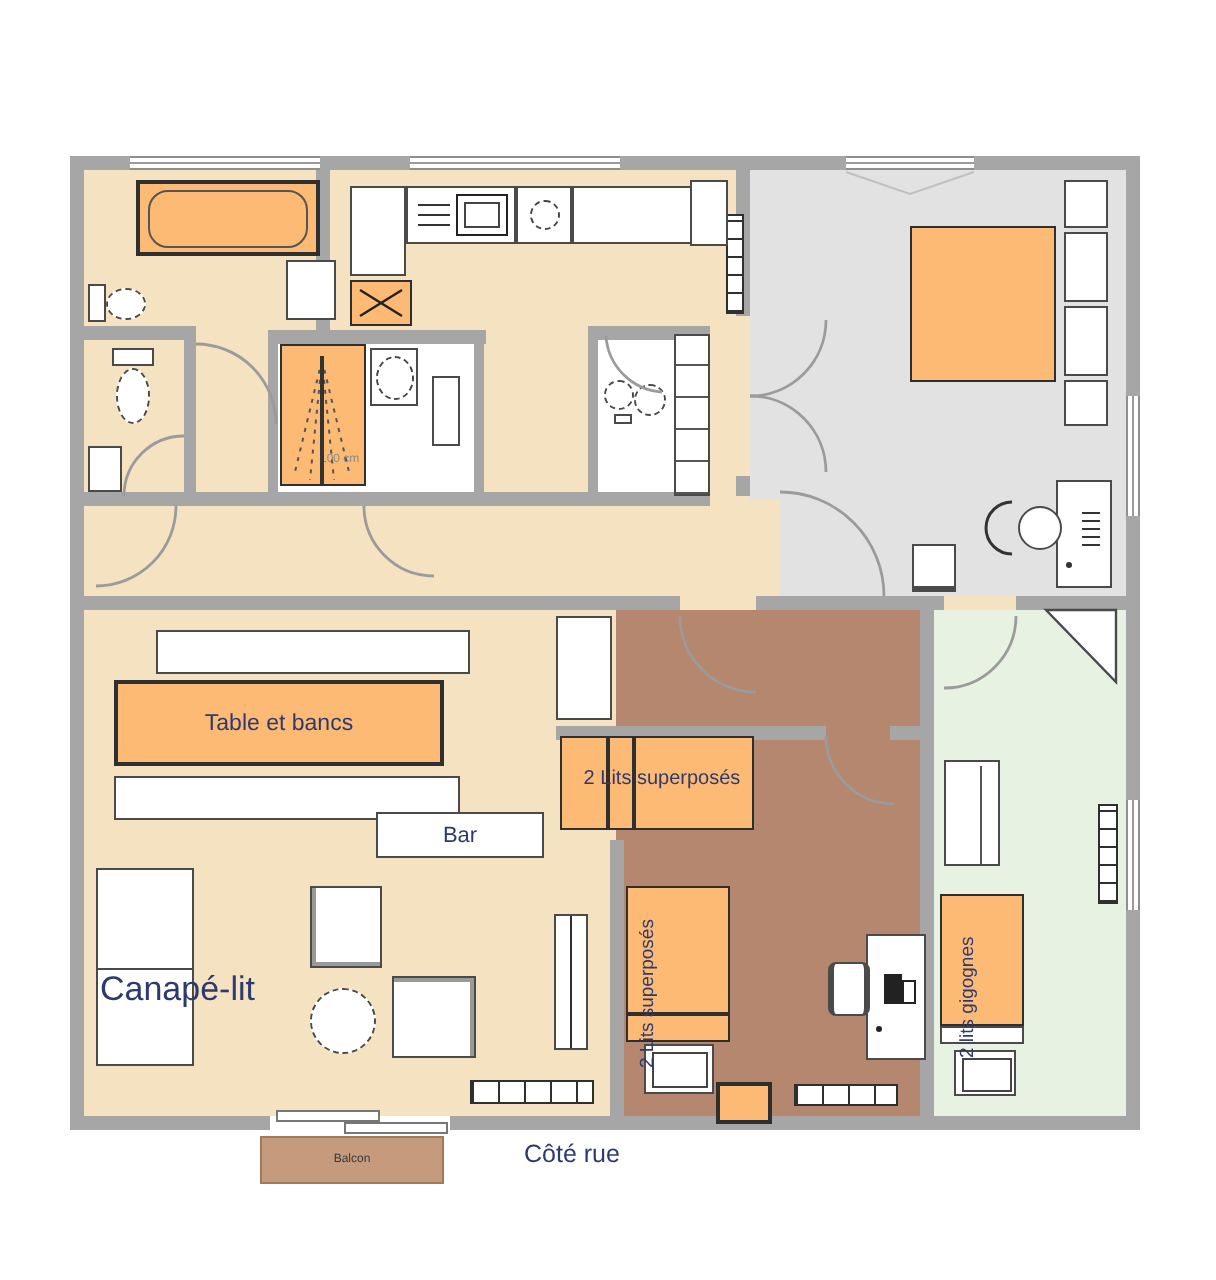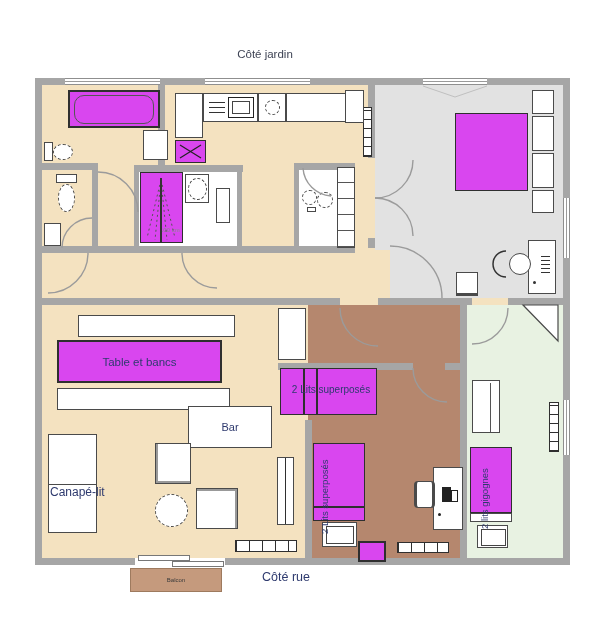--- a/index.html
+++ b/index.html
@@ -1,40 +1,39 @@
 <!DOCTYPE html>
 <html><head>
 <meta charset="utf-8">
 <style>
   html,body{margin:0;padding:0;background:#fff;}
   .canvas{position:relative;width:608px;height:640px;background:#fff;overflow:hidden;
           font-family:"Liberation Sans",sans-serif;}
   .abs{position:absolute;}
   .wall{position:absolute;background:#a6a6a6;}
   .floor{position:absolute;}
-  .furn{position:absolute;background:#d946ef;border:1.5px solid #2f2f2f;box-sizing:border-box;text-align:right;}
+  .furn{position:absolute;background:#fdba74;border:1.5px solid #2f2f2f;box-sizing:border-box;text-align:right;}
   .furn-thin{position:absolute;background:#fff;border:1px solid #4a4a4a;box-sizing:border-box;}
   .window-h{position:absolute;height:7px;background:#fff;border-top:1px solid #8f8f8f;border-bottom:1px solid #8f8f8f;box-sizing:border-box;background-image:linear-gradient(#9a9a9a,#9a9a9a);background-size:100% 1px;background-position:0 50%;background-repeat:no-repeat;}
   .window-v{position:absolute;width:7px;background:#fff;border-left:1px solid #8f8f8f;border-right:1px solid #8f8f8f;box-sizing:border-box;background-image:linear-gradient(90deg,#9a9a9a,#9a9a9a);background-size:1px 100%;background-position:50% 0;background-repeat:no-repeat;}
   .rad-h{position:absolute;background:#fff;border:1px solid #2f2f2f;box-sizing:border-box;
          background-image:repeating-linear-gradient(90deg,#2f2f2f 0 1px,transparent 1px 13px);}
   .rad-v{position:absolute;background:#fff;border:1px solid #2f2f2f;box-sizing:border-box;
          background-image:repeating-linear-gradient(0deg,#2f2f2f 0 1px,transparent 1px 9px);}
   .lines-h{background-image:repeating-linear-gradient(0deg,#555 0 1px,transparent 1px 16px);}
   .circle{border-radius:50%;}
   .label{position:absolute;color:#2e3a6e;white-space:nowrap;}
   .vtext{writing-mode:vertical-rl;transform:rotate(180deg);display:flex;align-items:center;justify-content:center;}
   svg.overlay{position:absolute;left:0;top:0;pointer-events:none;}
 </style>
 </head>
 <body>
 
 <div class="canvas">
 
-  <div class="label" style="left:160px;top:48px;width:210px;text-align:center;font-size:11.5px;color:#3f4455;">Côté jardin</div>
 
   <div class="floor" style="left:42px;top:85px;width:521px;height:473px;background:#f4e2c0;"></div>
   <div class="floor" style="left:375px;top:85px;width:188px;height:213px;background:#e2e2e2;"></div>
   <div class="floor" style="left:308px;top:305px;width:157px;height:253px;background:#b5876e;"></div>
   <div class="floor" style="left:465px;top:305px;width:98px;height:253px;background:#e8f2e2;"></div>
   <div class="floor" style="left:134px;top:168px;width:106px;height:82px;background:#fff;"></div>
   <div class="floor" style="left:294px;top:168px;width:46px;height:82px;background:#fff;"></div>
   <div class="floor" style="left:355px;top:250px;width:35px;height:48px;background:#f4e2c0;"></div>
   <div class="floor" style="left:368px;top:158px;width:7px;height:80px;background:#f4e2c0;"></div>
 
@@ -123,26 +122,26 @@
     <div class="abs circle" style="left:4px;top:40px;width:3px;height:3px;background:#333;"></div>
   </div>
   <div class="furn-thin circle" style="left:509px;top:253px;width:22px;height:22px;"></div>
   <div class="furn-thin" style="left:456px;top:272px;width:22px;height:24px;border-bottom-width:3px;"></div>
 
   <div class="furn-thin" style="left:78px;top:315px;width:157px;height:22px;"></div>
   <div class="furn" style="left:57px;top:340px;width:165px;height:43px;border-width:2px;display:flex;align-items:center;justify-content:center;">
     <span class="label" style="position:static;font-size:11.5px;">Table et bancs</span>
   </div>
   <div class="furn-thin" style="left:57px;top:388px;width:173px;height:22px;"></div>
-  <div class="furn-thin" style="left:188px;top:406px;width:84px;height:42px;display:flex;align-items:center;justify-content:center;">
+  <div class="furn-thin" style="left:188px;top:406px;width:84px;height:23px;display:flex;align-items:center;justify-content:center;">
     <span class="label" style="position:static;font-size:11px;">Bar</span>
   </div>
   <div class="furn-thin" style="left:48px;top:434px;width:49px;height:51px;"></div>
   <div class="furn-thin" style="left:48px;top:484px;width:49px;height:49px;"></div>
-  <div class="label" style="left:50px;top:485px;font-size:12px;">Canapé-lit</div>
+  <div class="label" style="left:50px;top:485px;font-size:17px;">Canapé-lit</div>
   <div class="furn-thin" style="left:155px;top:443px;width:36px;height:41px;box-shadow:inset 2px -2px 0 #999;"></div>
   <div class="furn-thin" style="left:196px;top:488px;width:42px;height:41px;box-shadow:inset -2px 2px 0 #999;"></div>
   <div class="furn-thin circle" style="left:155px;top:494px;width:33px;height:33px;border-style:dashed;"></div>
 
   <div class="furn-thin" style="left:278px;top:308px;width:28px;height:52px;"></div>
   <div class="furn" style="left:280px;top:368px;width:97px;height:47px;">
     <div class="abs" style="left:22px;top:0;width:1.5px;height:100%;background:#2f2f2f;"></div>
     <div class="abs" style="left:35px;top:0;width:1.5px;height:100%;background:#2f2f2f;"></div>
   </div>
   <div class="label" style="left:286px;top:384px;width:90px;text-align:center;font-size:10px;">2 Lits superposés</div>

